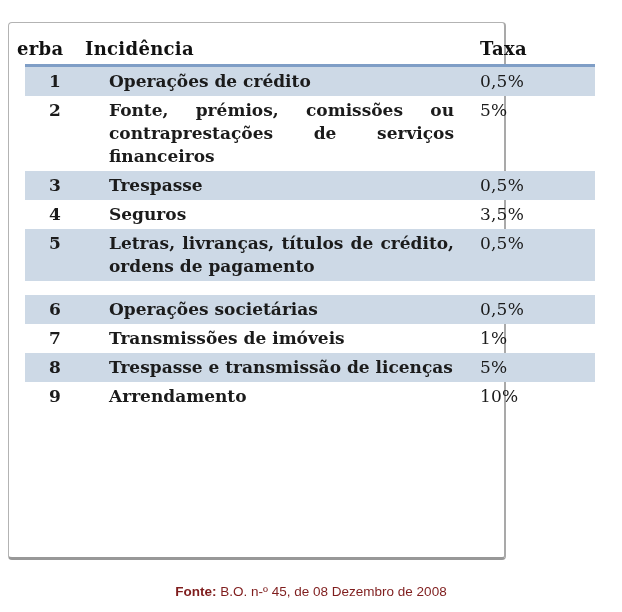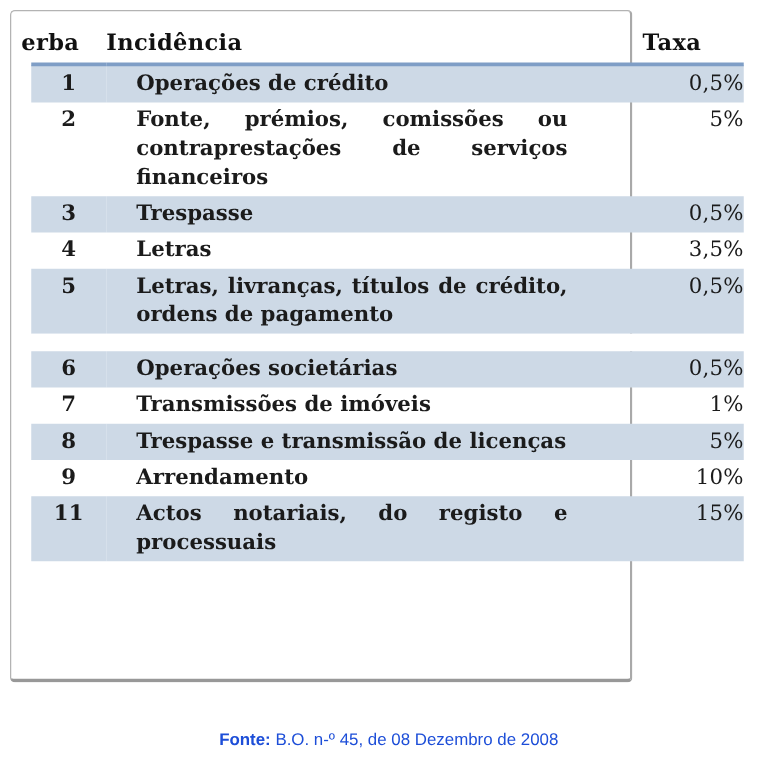--- a/index.html
+++ b/index.html
@@ -7,21 +7,21 @@
     padding: 0;
     background: #ffffff;
     width: 622px;
     height: 612px;
     position: relative;
     font-family: "DejaVu Serif", serif;
   }
   .frame {
     position: absolute;
     left: 8px;
-    top: 8px;
+    top: 22px;
     width: 498px;
     height: 538px;
     box-sizing: border-box;
     background: #ffffff;
     border: 1px solid #b3b3b3;
     border-right: 2px solid #a9a9a9;
     border-bottom: 3px solid #989898;
     border-radius: 4px;
   }
   table.tax {
@@ -38,21 +38,21 @@
     font-weight: bold;
     font-size: 18px;
     color: #111111;
     padding: 0 0 5px 0;
     border-bottom: 3px solid #7f9ec6;
     vertical-align: bottom;
     letter-spacing: 0.3px;
   }
   thead th.h-verba { text-align: left; text-indent: -8px; }
   thead th.h-incidencia { text-align: left; padding-right: 48px; }
-  thead th.h-taxa { text-align: center; }
+  thead th.h-taxa { text-align: left; }
 
   tbody.section tr:nth-child(odd) td { background: #cdd9e6; }
 
   td {
     vertical-align: top;
     font-size: 17px;
     line-height: 23px;
     color: #1b1b1b;
     padding: 3px 0;
   }
@@ -61,37 +61,37 @@
     font-weight: bold;
     letter-spacing: 0.2px;
   }
   td.cell-incidencia {
     text-align: justify;
     padding-left: 24px;
     padding-right: 26px;
     font-weight: bold;
   }
   td.cell-taxa {
-    text-align: right;
+    text-align: left;
     letter-spacing: 0.2px;
   }
   tbody.spacer td {
     background: #ffffff !important;
     height: 14px;
     padding: 0;
   }
   .source-note {
     position: absolute;
     top: 584px;
     left: 0;
     width: 622px;
     text-align: center;
     font-family: "Liberation Sans", sans-serif;
     font-size: 13.5px;
-    color: #1d4ed8;
+    color: #7f1d1d;
   }
   .source-note b { font-weight: bold; }
 </style>
 </head>
 <body>
 
 <div class="frame">
   <table class="tax">
     <colgroup>
       <col class="c1">
@@ -116,21 +116,21 @@
     <td class="cell-incidencia">Fonte, prémios, comissões ou contraprestações de serviços financeiros</td>
     <td class="cell-taxa">5%</td>
   </tr>
         <tr>
     <td class="cell-verba">3</td>
     <td class="cell-incidencia">Trespasse</td>
     <td class="cell-taxa">0,5%</td>
   </tr>
         <tr>
     <td class="cell-verba">4</td>
-    <td class="cell-incidencia">Letras</td>
+    <td class="cell-incidencia">Seguros</td>
     <td class="cell-taxa">3,5%</td>
   </tr>
         <tr>
     <td class="cell-verba">5</td>
     <td class="cell-incidencia">Letras, livranças, títulos de crédito, ordens de pagamento</td>
     <td class="cell-taxa">0,5%</td>
   </tr>
       </tbody>
       <tbody class="spacer">
         <tr>
@@ -151,24 +151,19 @@
         <tr>
     <td class="cell-verba">8</td>
     <td class="cell-incidencia">Trespasse e transmissão de licenças</td>
     <td class="cell-taxa">5%</td>
   </tr>
         <tr>
     <td class="cell-verba">9</td>
     <td class="cell-incidencia">Arrendamento</td>
     <td class="cell-taxa">10%</td>
   </tr>
-        <tr>
-    <td class="cell-verba">11</td>
-    <td class="cell-incidencia">Actos notariais, do registo e processuais</td>
-    <td class="cell-taxa">15%</td>
-  </tr>
       </tbody>
     </table>
 </div>
 
 <div class="source-note">
   <b>Fonte:</b><span> B.O. n-º 45, de 08 Dezembro de 2008</span>
 </div>
 
 </body></html>

